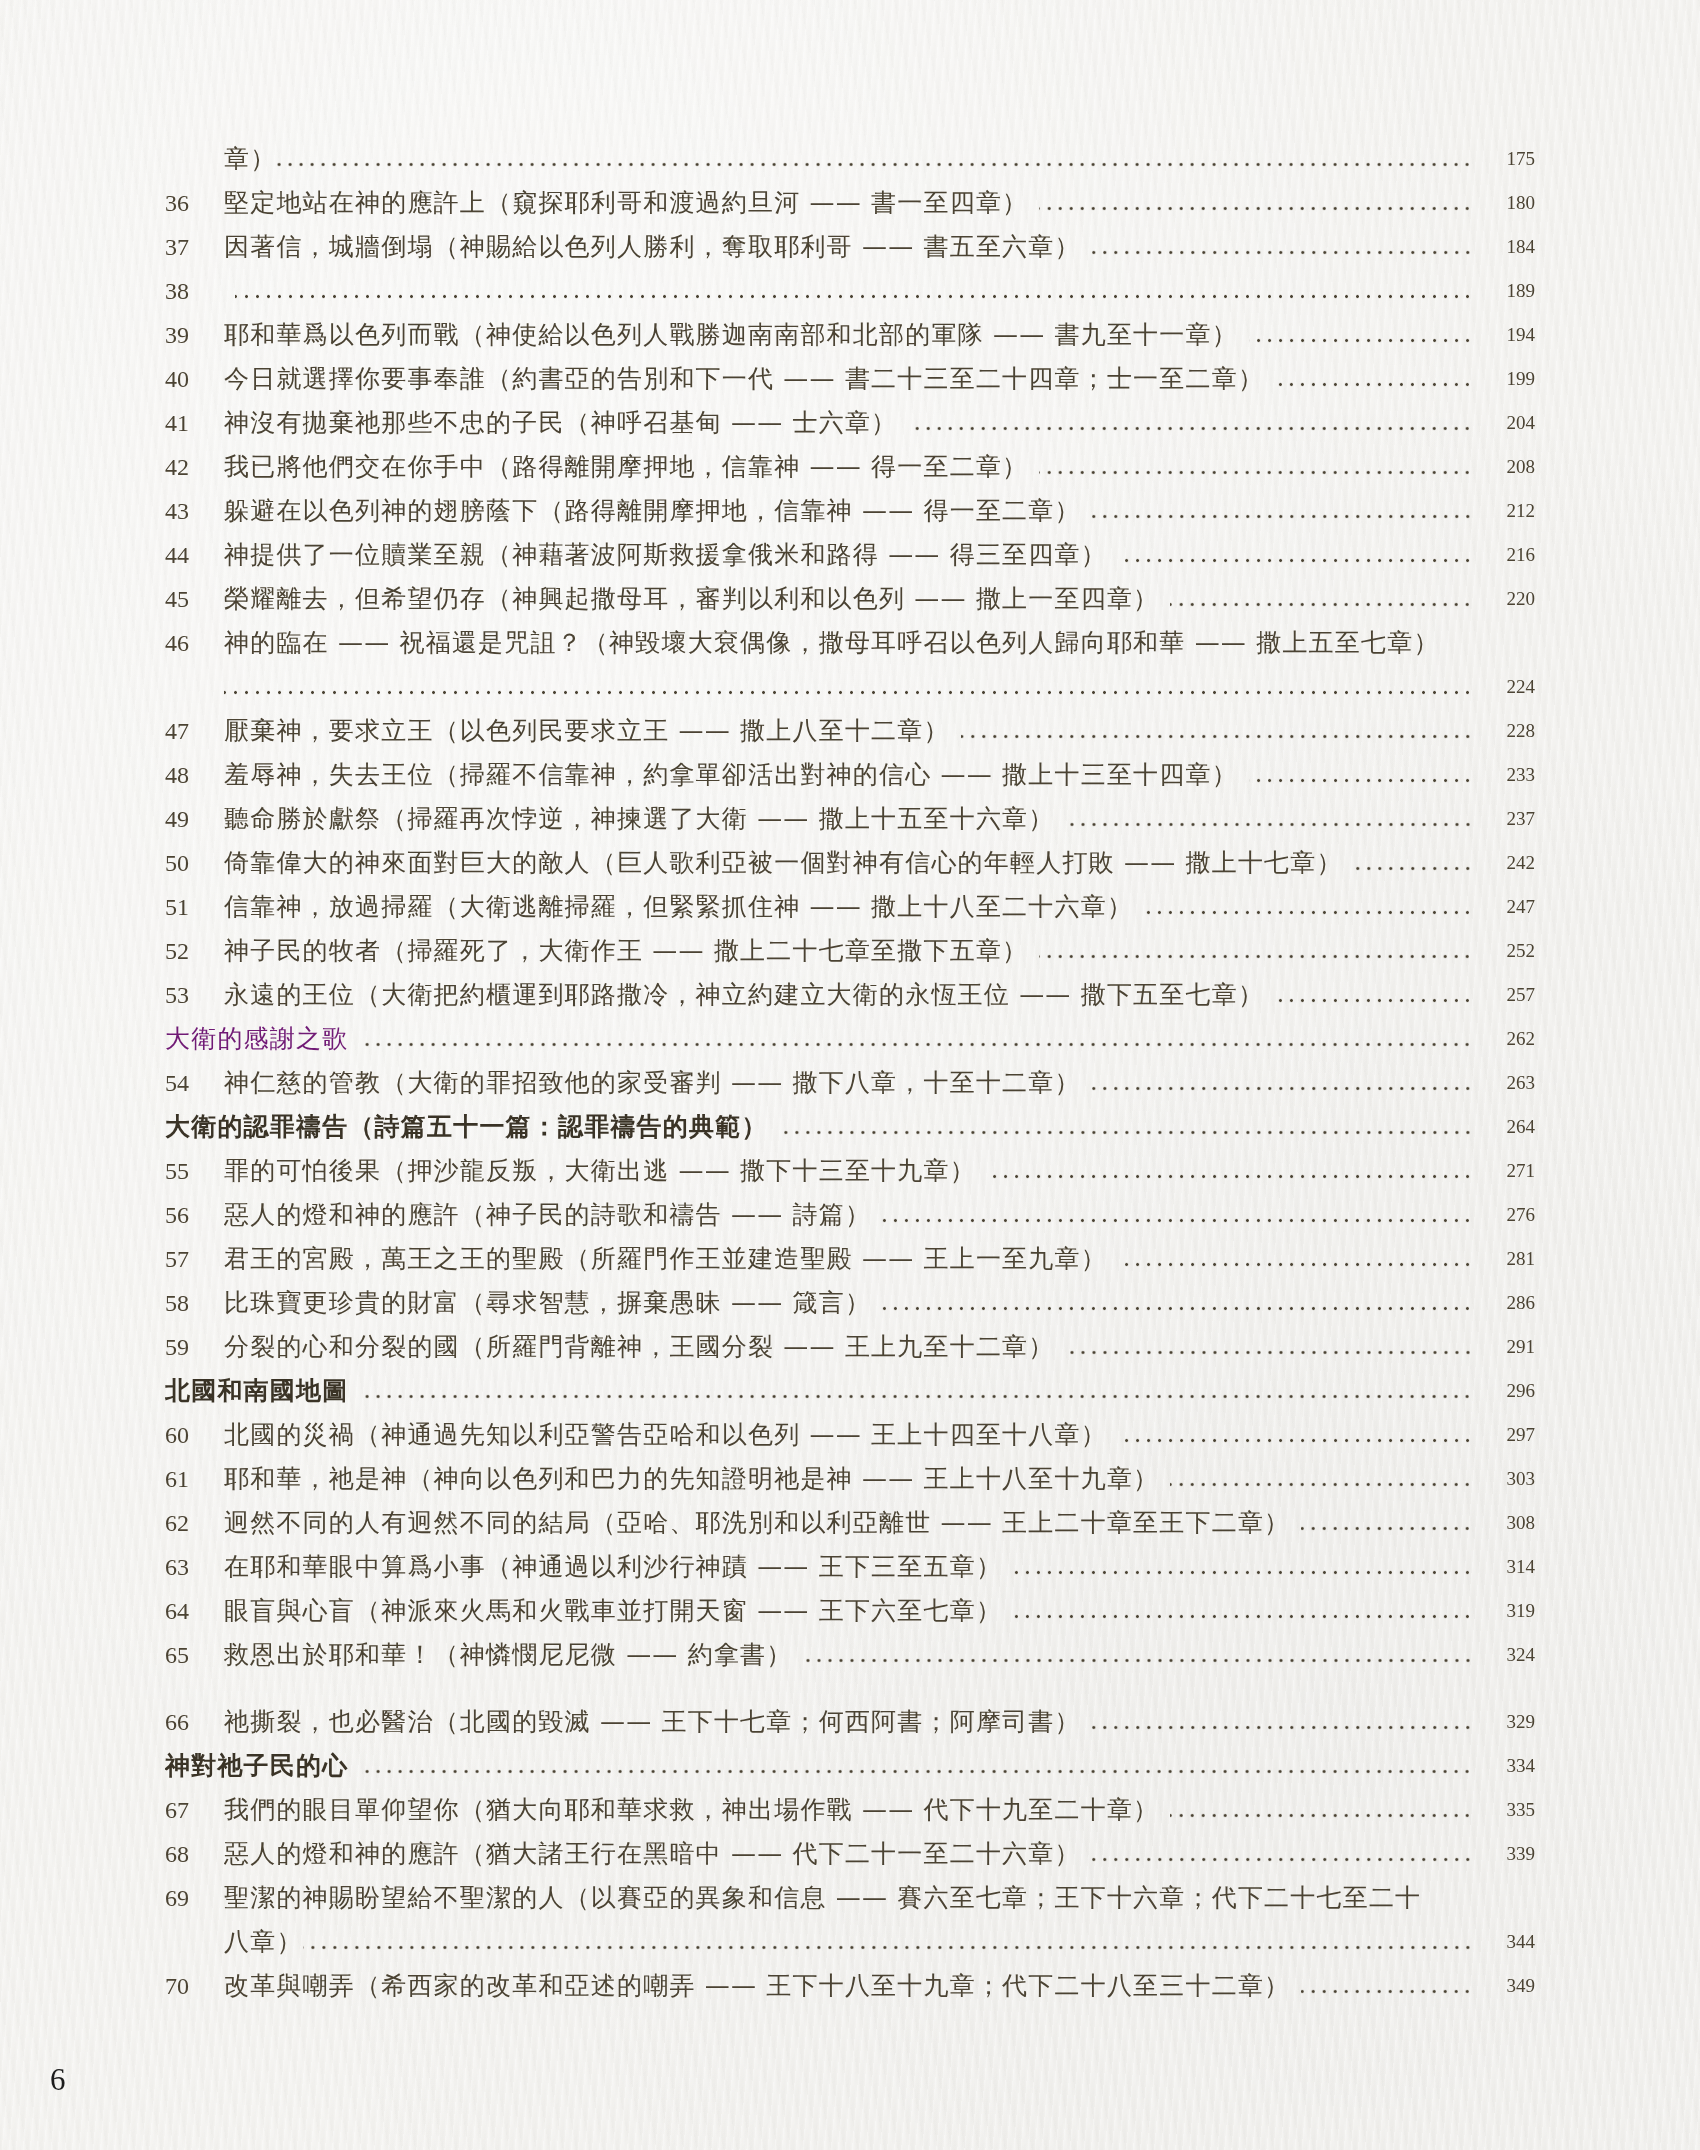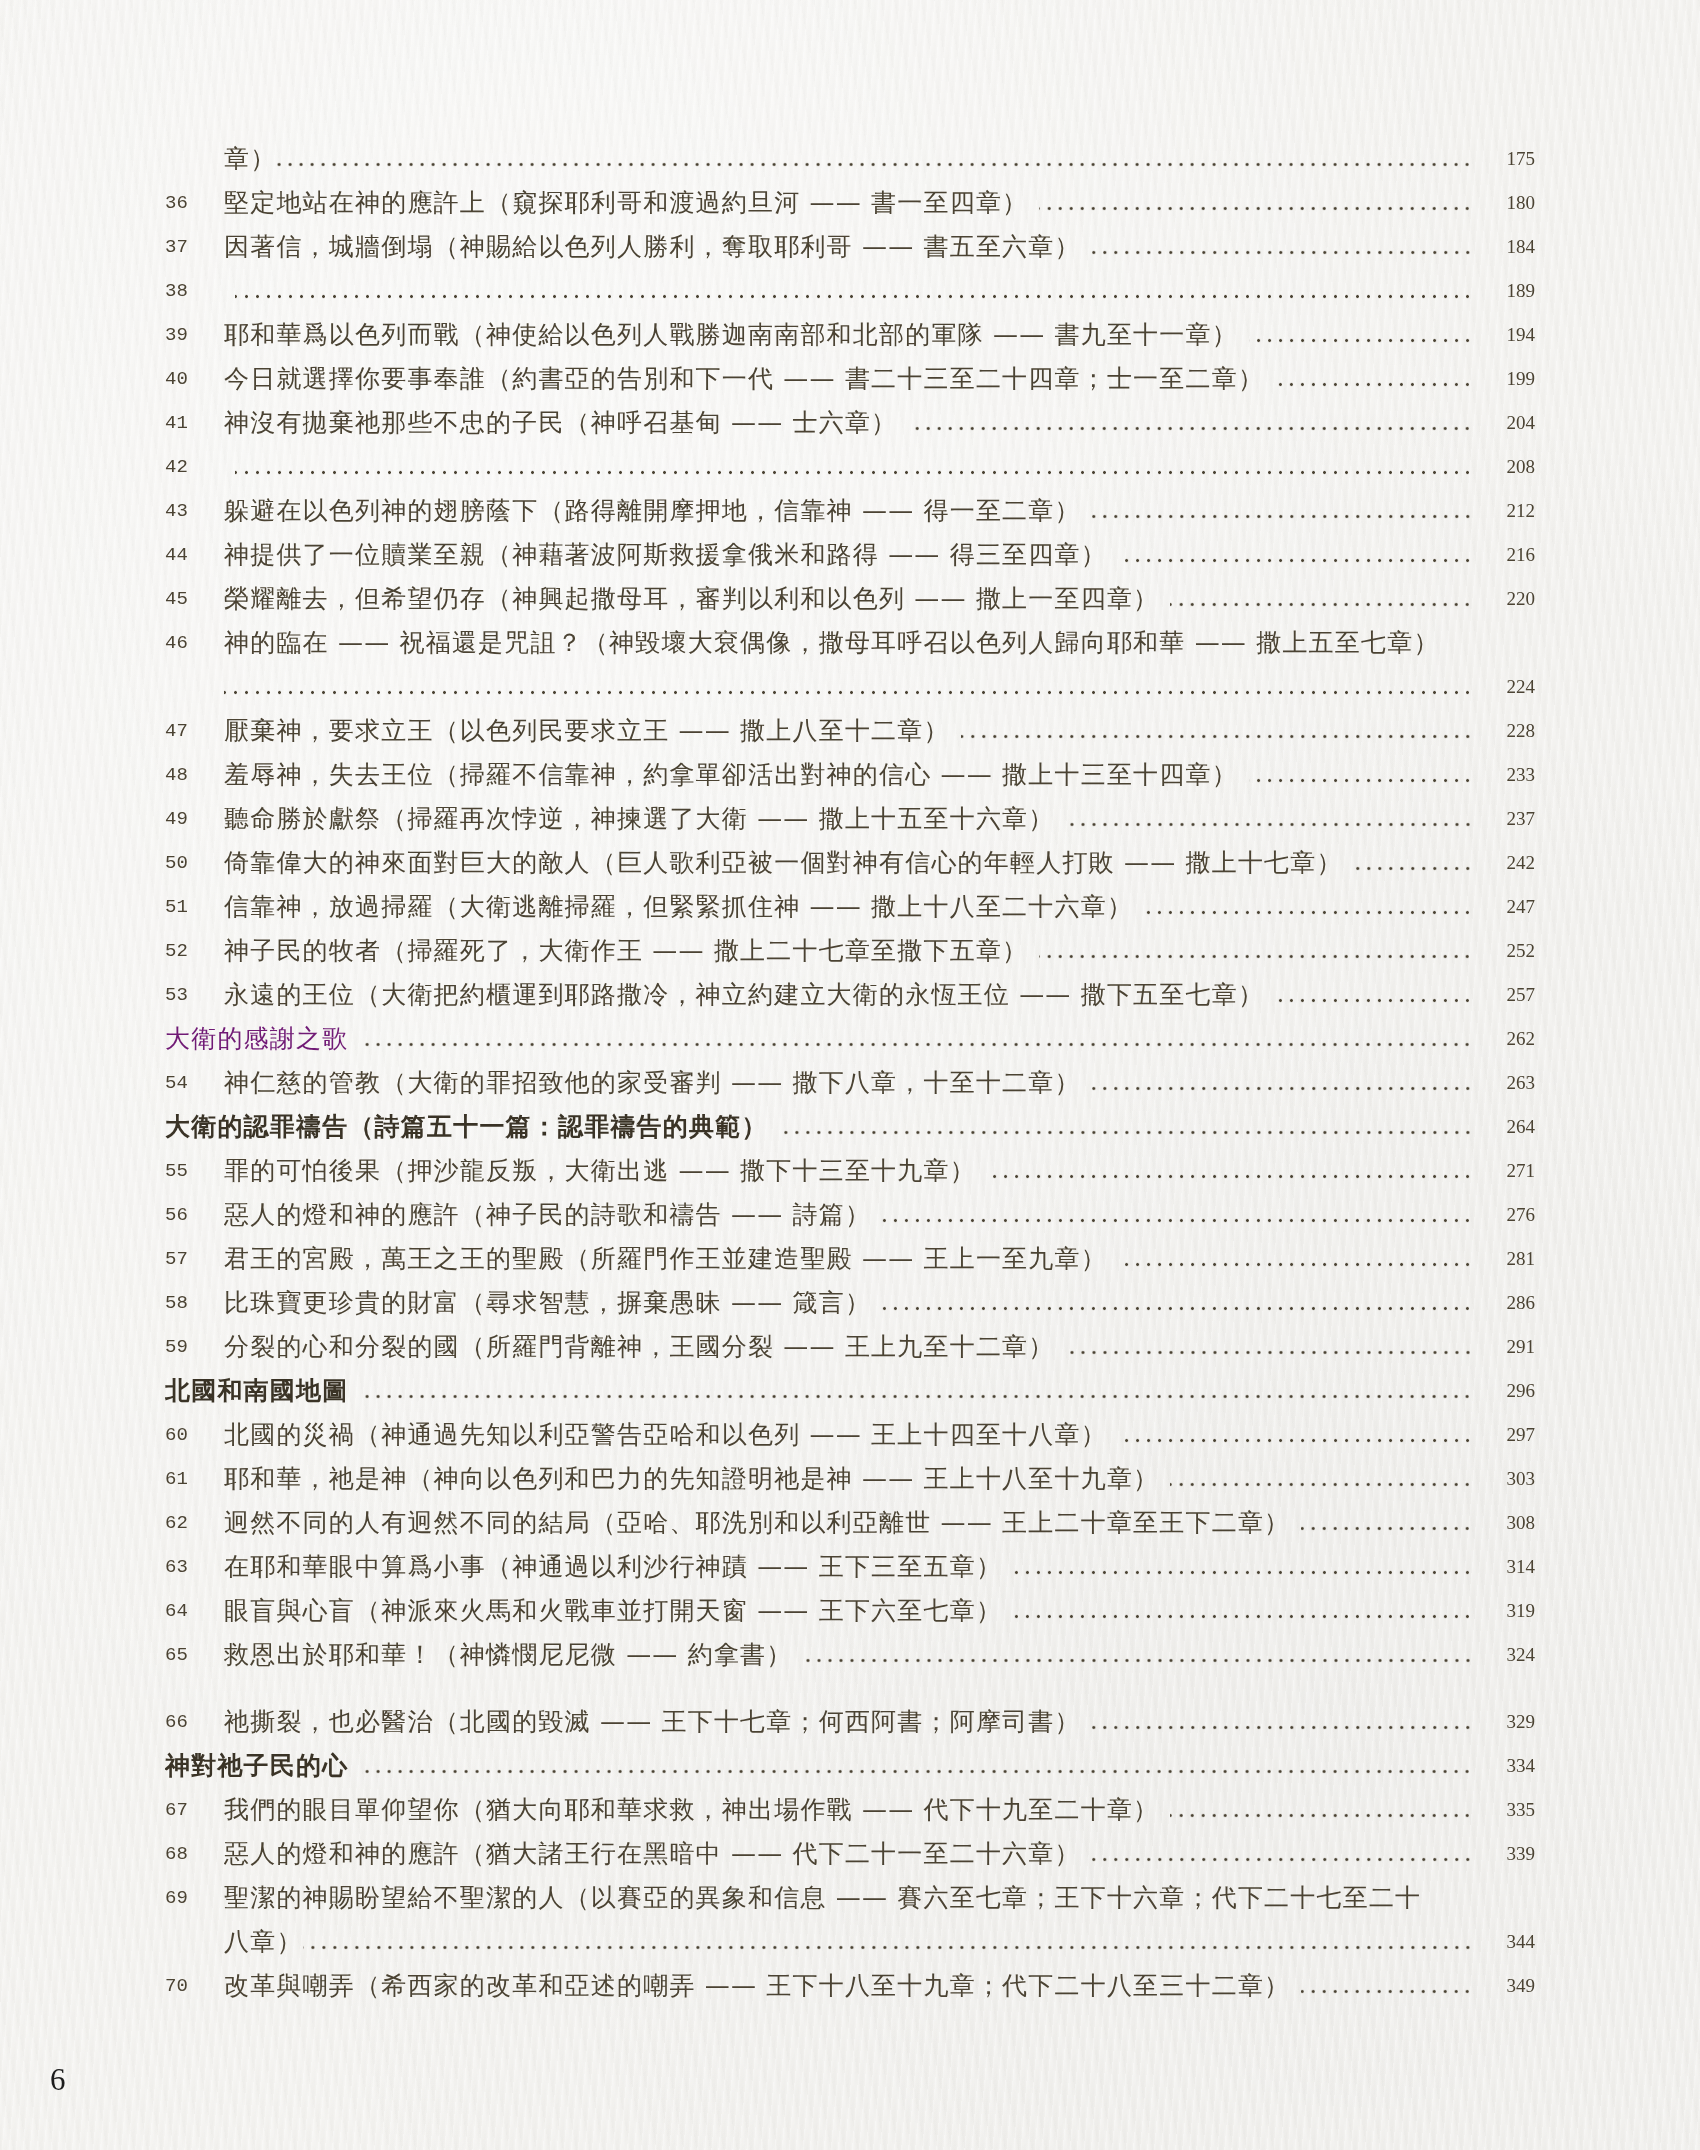--- a/index.html
+++ b/index.html
@@ -29,22 +29,22 @@
     display: flex;
     align-items: center;
     font-size: 26px;
     line-height: 44px;
     white-space: nowrap;
   }
   .row.gap-before { margin-top: 23px; }
   .num {
     width: 59px;
     flex: 0 0 59px;
-    font-family: Liberation Mono, monospace;
-    font-size: 19px;
+    font-family: Liberation Serif, serif;
+    font-size: 24px;
     letter-spacing: 0px;
   }
   .title {
     flex: 0 1 auto;
     overflow: hidden;
     letter-spacing: 1.2px;
     font-family: "DejaVu Sans", "Liberation Sans", sans-serif;
     font-weight: normal;
     font-size: 25px;
     color: #4b4333;
@@ -131,20 +131,21 @@
 
   <div class="row">
     <span class="num">41</span>
     <span class="title">神沒有拋棄祂那些不忠的子民（神呼召基甸 —— 士六章）</span>
     <span class="leader"></span>
     <span class="page">204</span>
   </div>
 
   <div class="row">
     <span class="num">42</span>
+    <span class="title">我已將他們交在你手中（路得離開摩押地，信靠神 —— 得一至二章）</span>
     <span class="leader"></span>
     <span class="page">208</span>
   </div>
 
   <div class="row">
     <span class="num">43</span>
     <span class="title">躲避在以色列神的翅膀蔭下（路得離開摩押地，信靠神 —— 得一至二章）</span>
     <span class="leader"></span>
     <span class="page">212</span>
   </div>

